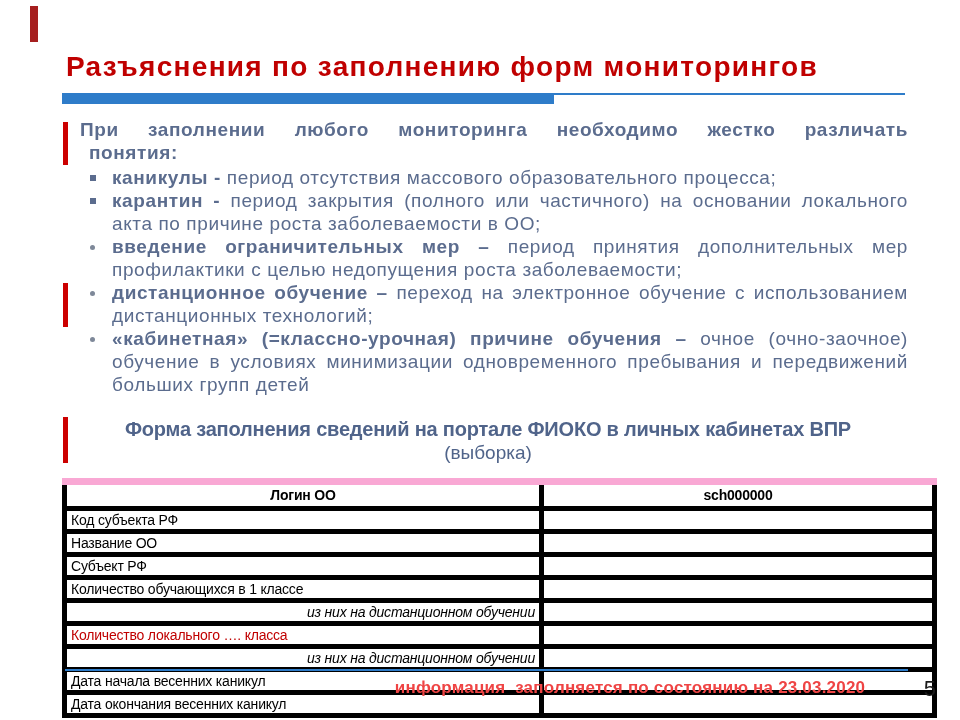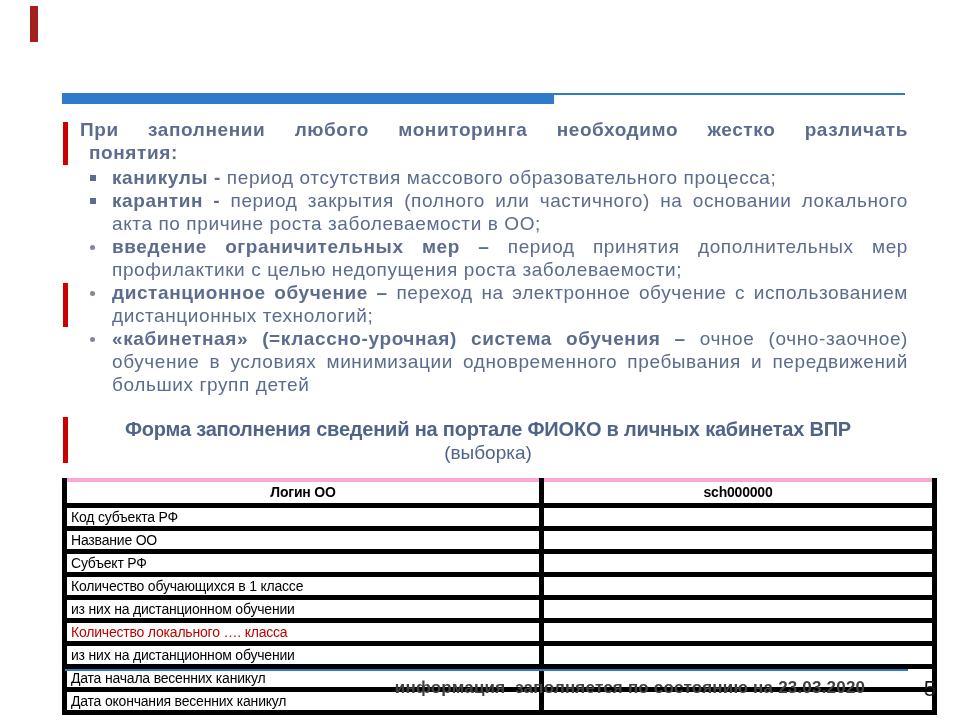--- a/index.html
+++ b/index.html
@@ -51,42 +51,43 @@
     position:absolute;left:62px;top:478px;width:846px;
     border-collapse:collapse;table-layout:fixed;
     font-size:14px;color:#000;letter-spacing:-0.2px;
   }
   .data-table td{
     border:5px solid #000000;padding:0 4px;height:18px;line-height:17px;
     overflow:hidden;white-space:nowrap;
   }
   .data-table tr.head td{
     font-weight:bold;text-align:center;height:21px;
-    border-top:4px solid #f9a8d4;
+    border-top:7px solid #f9a8d4;
   }
   .col-label{width:464px;}
   .col-value{width:380px;}
-  .r-right td.lbl{}
+  .r-right td.lbl{text-align:right;font-style:italic;}
   .r-red td.lbl{color:#C00000;}
 
   
   .footer-line{position:absolute;left:65px;top:669px;width:843px;height:2px;background:#2E7CC9;}
   .footer-note{
     position:absolute;left:380px;top:678px;width:500px;text-align:center;
-    color:#404040;font-size:17px;font-weight:bold;white-space:pre;letter-spacing:0.2px;
+    color:#ef4444;font-size:17px;font-weight:bold;white-space:pre;letter-spacing:0.2px;
   }
   .page-number{position:absolute;right:24px;top:676px;font-size:22px;color:#1a1a1a;}
 </style>
 </head>
 <body>
 
 <div class="slide">
 
   <div class="corner-mark"></div>
 
+  <div class="title">Разъяснения по заполнению форм мониторингов</div>
   <div class="bar-thick"></div>
   <div class="bar-thin"></div>
 
   <div class="redbar redbar-1"></div>
   <div class="redbar redbar-2"></div>
   <div class="redbar redbar-3"></div>
 
   <div class="body-text">
     <div class="def-heading-line1">При заполнении любого мониторинга необходимо жестко различать</div>
     <div class="def-heading-line2">понятия:</div>
@@ -103,21 +104,21 @@
       <li class="def-item">
         <span class="marker dot"></span>
         <span class="term">введение ограничительных мер –</span><span> период принятия дополнительных мер профилактики с целью недопущения роста заболеваемости;</span>
       </li>
       <li class="def-item">
         <span class="marker dot"></span>
         <span class="term">дистанционное обучение –</span><span> переход на электронное обучение с использованием дистанционных технологий;</span>
       </li>
       <li class="def-item">
         <span class="marker dot"></span>
-        <span class="term">«кабинетная» (=классно-урочная) система обучения –</span><span> очное (очно-заочное) обучение в условиях минимизации одновременного пребывания и передвижений больших групп детей</span>
+        <span class="term">«кабинетная» (=классно-урочная) причине обучения –</span><span> очное (очно-заочное) обучение в условиях минимизации одновременного пребывания и передвижений больших групп детей</span>
       </li>
     </ul>
   </div>
 
   <div class="form-section">
     <div class="form-heading">Форма заполнения сведений на портале ФИОКО в личных кабинетах ВПР</div>
     <div class="form-sub">(выборка)</div>
   </div>
 
   <table class="data-table">

